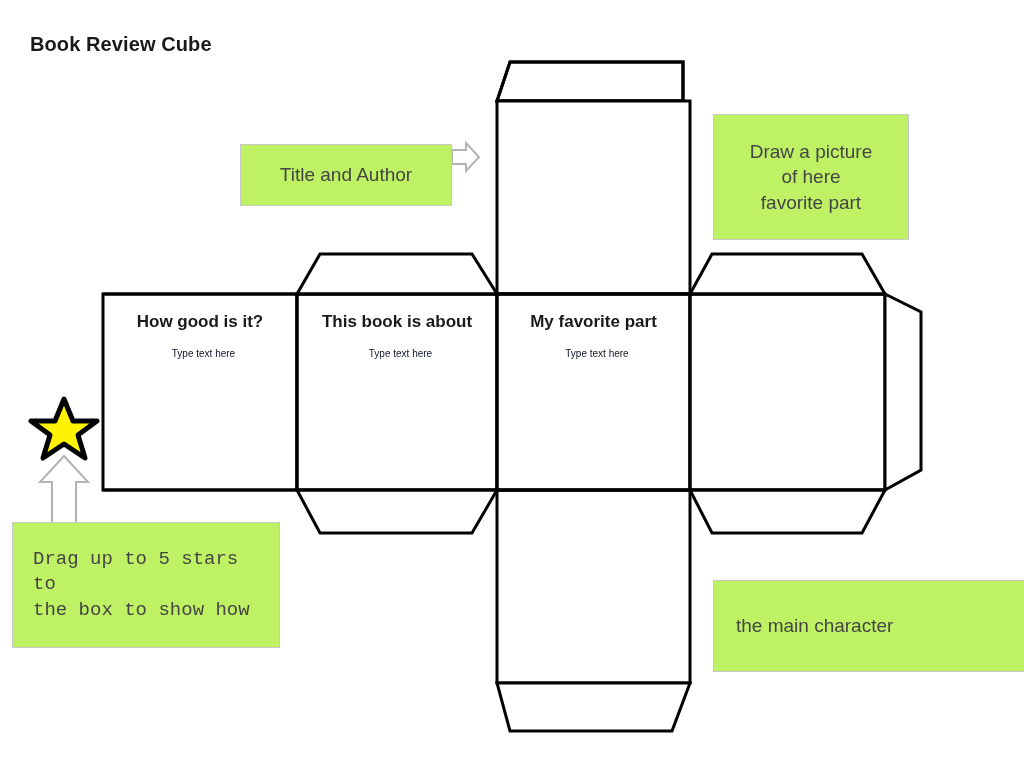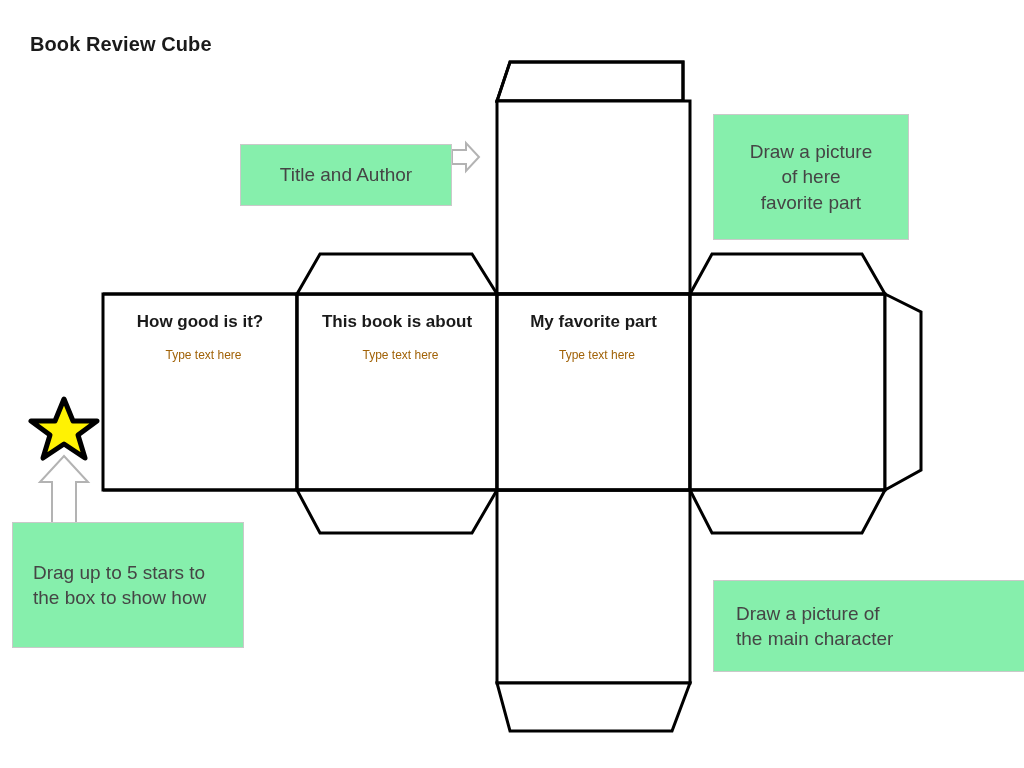--- a/index.html
+++ b/index.html
@@ -48,32 +48,32 @@
     text-align: center;
     line-height: 1.2;
   }
   .panel-heading {
     font-size: 17px;
     font-weight: bold;
     color: #1a1a1a;
     white-space: nowrap;
   }
   .panel-placeholder {
-    font-size: 12px;
+    font-size: 10px;
     font-weight: normal;
-    color: #a16207;
+    color: #0f172a;
     margin-top: 16px;
     white-space: nowrap;
     padding-left: 7px;
   }
   
   .note-box {
     position: absolute;
     box-sizing: border-box;
-    background: #86efac;
+    background: #bef264;
     border: 1px solid #c9c9c9;
     color: #454545;
     font-size: 19px;
     line-height: 1.32;
     display: flex;
     align-items: center;
   }
   .note-box .note-inner {
     width: 100%;
     padding: 0 14px;
@@ -90,22 +90,23 @@
     left: 713px;
     top: 114px;
     width: 196px;
     height: 126px;
   }
   #note-favorite-part .note-inner { text-align: center; }
 
   #note-drag-stars {
     left: 12px;
     top: 522px;
-    width: 232px;
+    width: 268px;
     height: 126px;
+    font-family: Liberation Mono, monospace;
   }
   #note-drag-stars .note-inner { text-align: left; padding: 0 20px; }
 
   #note-main-character {
     left: 713px;
     top: 580px;
     width: 330px;   
     height: 92px;
   }
   #note-main-character .note-inner { text-align: left; padding: 0 22px; }
@@ -189,18 +190,17 @@
 
   <div class="note-box" id="note-drag-stars">
     <div class="note-inner">
       <div>Drag up to 5 stars to</div>
       <div>the box to show how</div>
     </div>
   </div>
 
   <div class="note-box" id="note-main-character">
     <div class="note-inner">
-      <div>Draw a picture of</div>
       <div>the main character</div>
     </div>
   </div>
 
 </div>
 
 </body></html>

